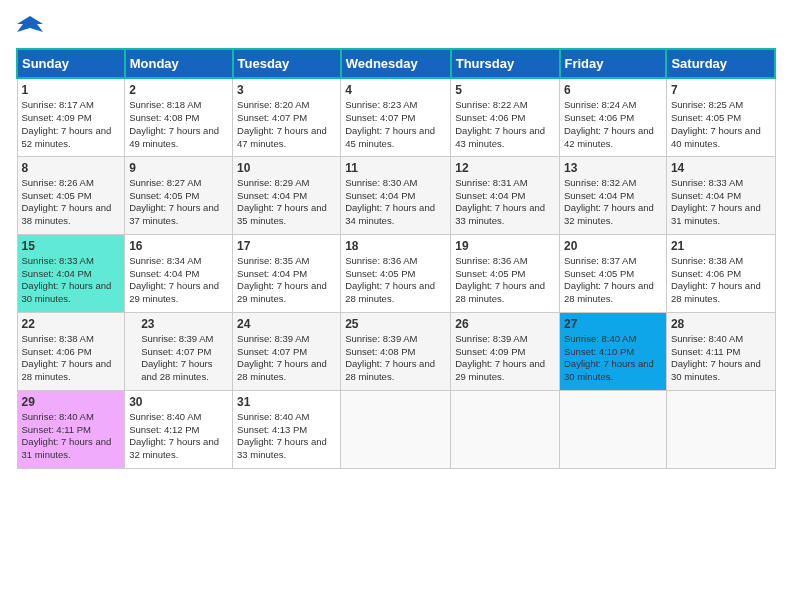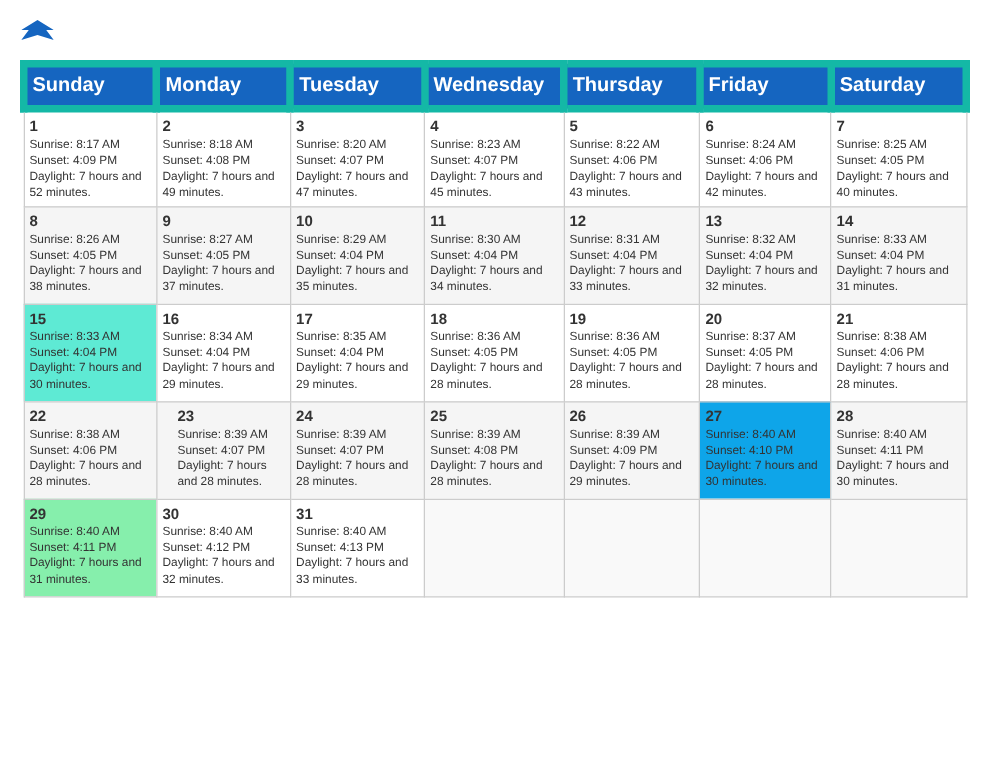--- a/index.html
+++ b/index.html
@@ -40,23 +40,23 @@
     table {
       width: 100%;
       border-collapse: collapse;
       font-size: 10px;
     }
     thead tr th {
       background-color: #1565c0;
       color: #fff;
       padding: 6px 4px;
       text-align: left;
-      font-size: 16px;
+      font-size: 13px;
       font-weight: bold;
-      border: 6px solid #14b8a6;
+      border: 2px solid #14b8a6;
     }
     tbody tr td {
       border: 1px solid #ccc;
       padding: 3px 4px;
       vertical-align: top;
       width: 113px;
       height: 78px;
       background: #fff;
       color: #333;
       font-size: 9.5px;
@@ -146,21 +146,21 @@
         <tr>
           <td style="background-color: rgb(245, 245, 245);"><span class="day-num">22</span><span>Sunrise: 8:38 AM</span><br><span>Sunset: 4:06 PM</span><br><span>Daylight: 7 hours and 28 minutes.</span></td>
           <td style="background-color: rgb(245, 245, 245); padding-left: 16px;"><span class="day-num">23</span><span>Sunrise: 8:39 AM</span><br><span>Sunset: 4:07 PM</span><br><span>Daylight: 7 hours and 28 minutes.</span></td>
           <td style="background-color: rgb(245, 245, 245);"><span class="day-num">24</span><span>Sunrise: 8:39 AM</span><br><span>Sunset: 4:07 PM</span><br><span>Daylight: 7 hours and 28 minutes.</span></td>
           <td style="background-color: rgb(245, 245, 245);"><span class="day-num">25</span><span>Sunrise: 8:39 AM</span><br><span>Sunset: 4:08 PM</span><br><span>Daylight: 7 hours and 28 minutes.</span></td>
           <td style="background-color: rgb(245, 245, 245);"><span class="day-num">26</span><span>Sunrise: 8:39 AM</span><br><span>Sunset: 4:09 PM</span><br><span>Daylight: 7 hours and 29 minutes.</span></td>
           <td style="background-color: #0ea5e9;"><span class="day-num">27</span><span>Sunrise: 8:40 AM</span><br><span>Sunset: 4:10 PM</span><br><span>Daylight: 7 hours and 30 minutes.</span></td>
           <td style="background-color: rgb(245, 245, 245);"><span class="day-num">28</span><span>Sunrise: 8:40 AM</span><br><span>Sunset: 4:11 PM</span><br><span>Daylight: 7 hours and 30 minutes.</span></td>
         </tr>
         <tr>
-          <td style="background-color: #86efac;"><span class="day-num">29</span><span>Sunrise: 8:40 AM</span><br><span>Sunset: 4:11 PM</span><br><span>Daylight: 7 hours and 31 minutes.</span></td>
+          <td style="background-color: #f0abfc;"><span class="day-num">29</span><span>Sunrise: 8:40 AM</span><br><span>Sunset: 4:11 PM</span><br><span>Daylight: 7 hours and 31 minutes.</span></td>
           <td style="background-color: rgb(255, 255, 255);"><span class="day-num">30</span><span>Sunrise: 8:40 AM</span><br><span>Sunset: 4:12 PM</span><br><span>Daylight: 7 hours and 32 minutes.</span></td>
           <td style="background-color: rgb(255, 255, 255);"><span class="day-num">31</span><span>Sunrise: 8:40 AM</span><br><span>Sunset: 4:13 PM</span><br><span>Daylight: 7 hours and 33 minutes.</span></td>
           <td class="empty-cell"></td>
           <td class="empty-cell"></td>
           <td class="empty-cell"></td>
           <td class="empty-cell"></td>
         </tr>
       </tbody>
   </table>
 </div>

